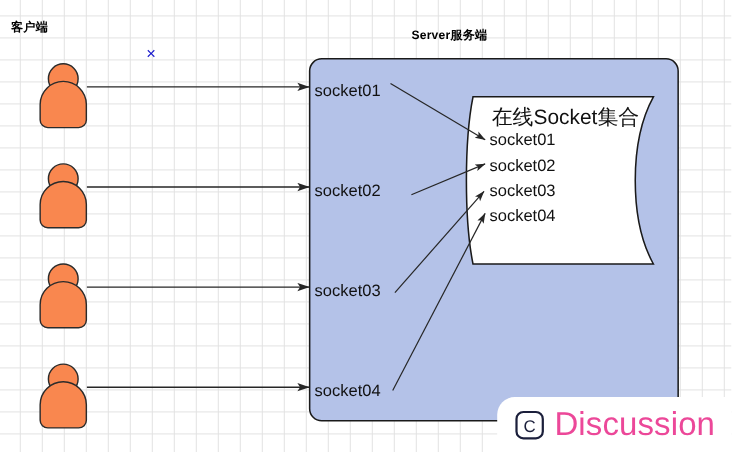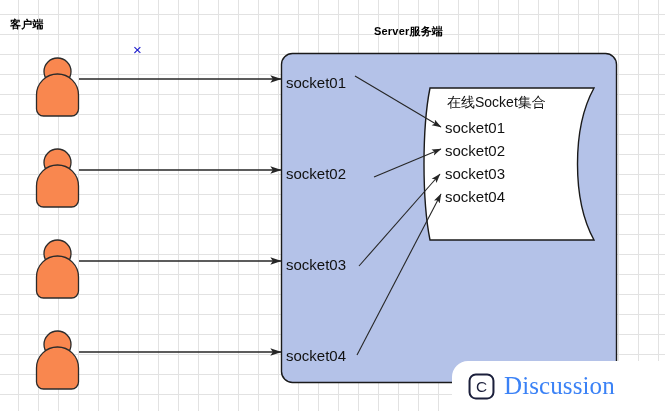--- a/index.html
+++ b/index.html
@@ -36,21 +36,21 @@
     font-weight: bold;
     font-size: 11px;
     letter-spacing: 0.2px;
   }
   .socket-lbl {
     font-size: 15px;
     font-family: "Liberation Sans", sans-serif;
     color: #111111;
   }
   .inner-title-lbl {
-    font-size: 14px;
+    font-size: 19px;
     color: #111111;
   }
   .inner-item-lbl {
     font-size: 15px;
     color: #111111;
   }
   
   #watermark {
     position: absolute;
     left: 452px;
@@ -64,23 +64,23 @@
     padding-left: 16px;
     box-sizing: border-box;
   }
   #watermark .wm-logo {
     width: 27px;
     height: 27px;
     flex: 0 0 auto;
     margin-right: 9px;
   }
   #watermark .wm-text {
-    font-size: 25px;
-    color: #3b82f6;
-    font-family: Liberation Serif, serif;
+    font-size: 30px;
+    color: #ec4899;
+    font-family: Liberation Sans, sans-serif;
     letter-spacing: 0.1px;
   }
 </style>
 </head>
 <body>
 
 <div id="canvas">
 
   <svg class="svg-layer" viewBox="0 0 665 411" xmlns="http://www.w3.org/2000/svg">
     <defs>

